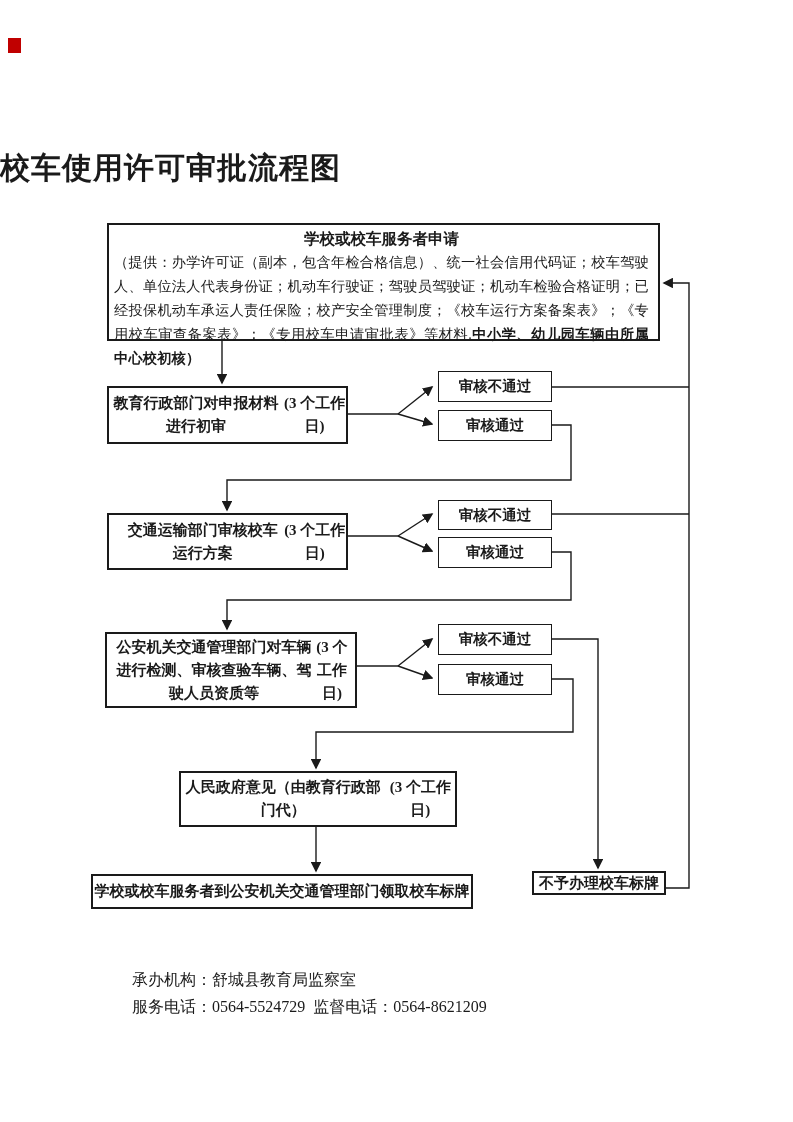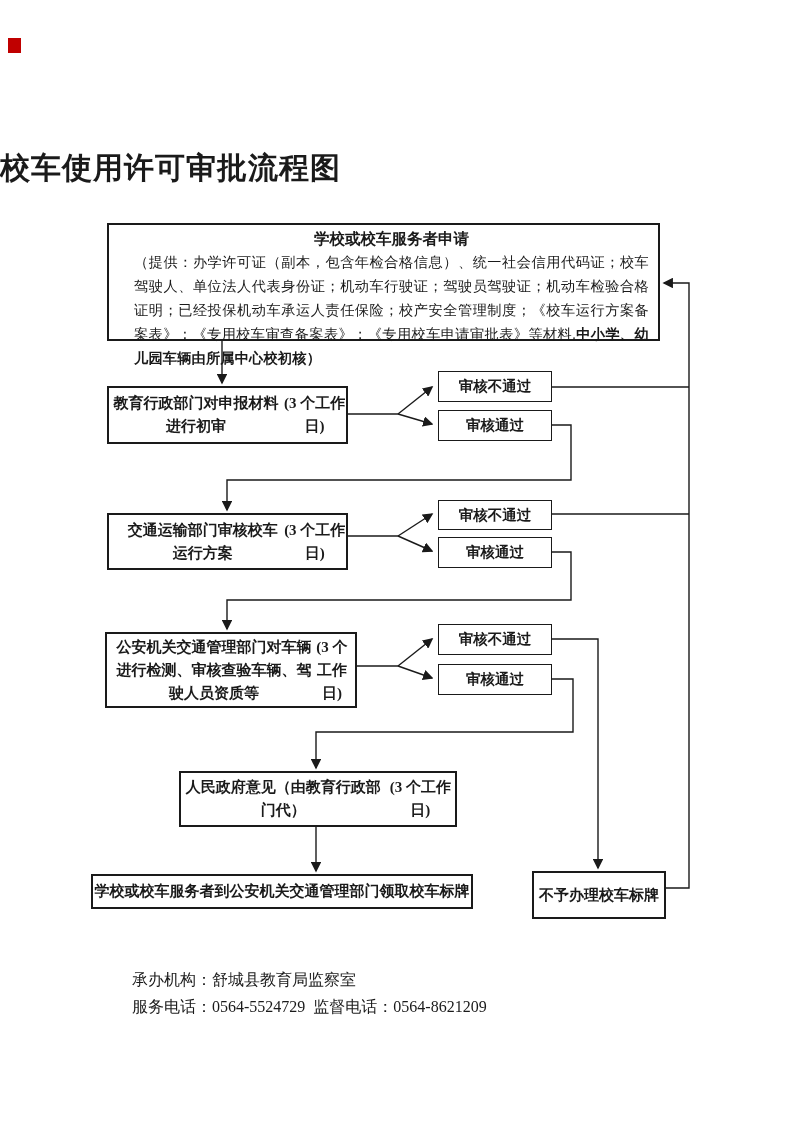--- a/index.html
+++ b/index.html
@@ -29,21 +29,21 @@
     letter-spacing: 1px;
   }
 
   .fc-box {
     position: absolute;
     border: 2px solid #1a1a1a;
     background: #ffffff;
   }
 
   
-  .apply-box { left: 107px; top: 223px; width: 553px; height: 118px; padding: 3px 9px 0 25px; }
+  .apply-box { left: 107px; top: 223px; width: 553px; height: 118px; padding: 3px 9px 0 5px; }
   .apply-title { text-align: center; font-weight: bold; font-size: 15.5px; line-height: 22px; }
   .apply-body { font-size: 14.2px; line-height: 24px; text-align: justify; letter-spacing: 0.2px; }
   .apply-body b { letter-spacing: 0.2px; }
 
   .step-box {
     display: flex; flex-direction: row;
     align-items: center; justify-content: center;
     text-align: center;
     font-weight: bold; font-size: 15px; line-height: 23px;
   }
@@ -63,21 +63,21 @@
   .rv-b1 { left: 438px; top: 500px; height: 30px; }
   .rv-b2 { left: 438px; top: 537px; height: 31px; }
   .rv-c1 { left: 438px; top: 624px; }
   .rv-c2 { left: 438px; top: 664px; height: 31px; }
 
   .final-box {
     display: flex; align-items: center; justify-content: center;
     font-weight: bold; font-size: 15px; white-space: nowrap;
   }
   .receive-box { left: 91px;  top: 874px; width: 382px; height: 35px; }
-  .reject-box  { left: 532px; top: 871px; width: 134px; height: 48px; }
+  .reject-box  { left: 532px; top: 871px; width: 134px; height: 24px; }
 
   .footer {
     position: absolute;
     left: 132px; top: 966px;
     font-size: 16px; line-height: 27px;
   }
   .footer div { white-space: pre; font-family: Liberation Serif, serif; }
 
   svg.connectors {
     position: absolute; left: 0; top: 0;

